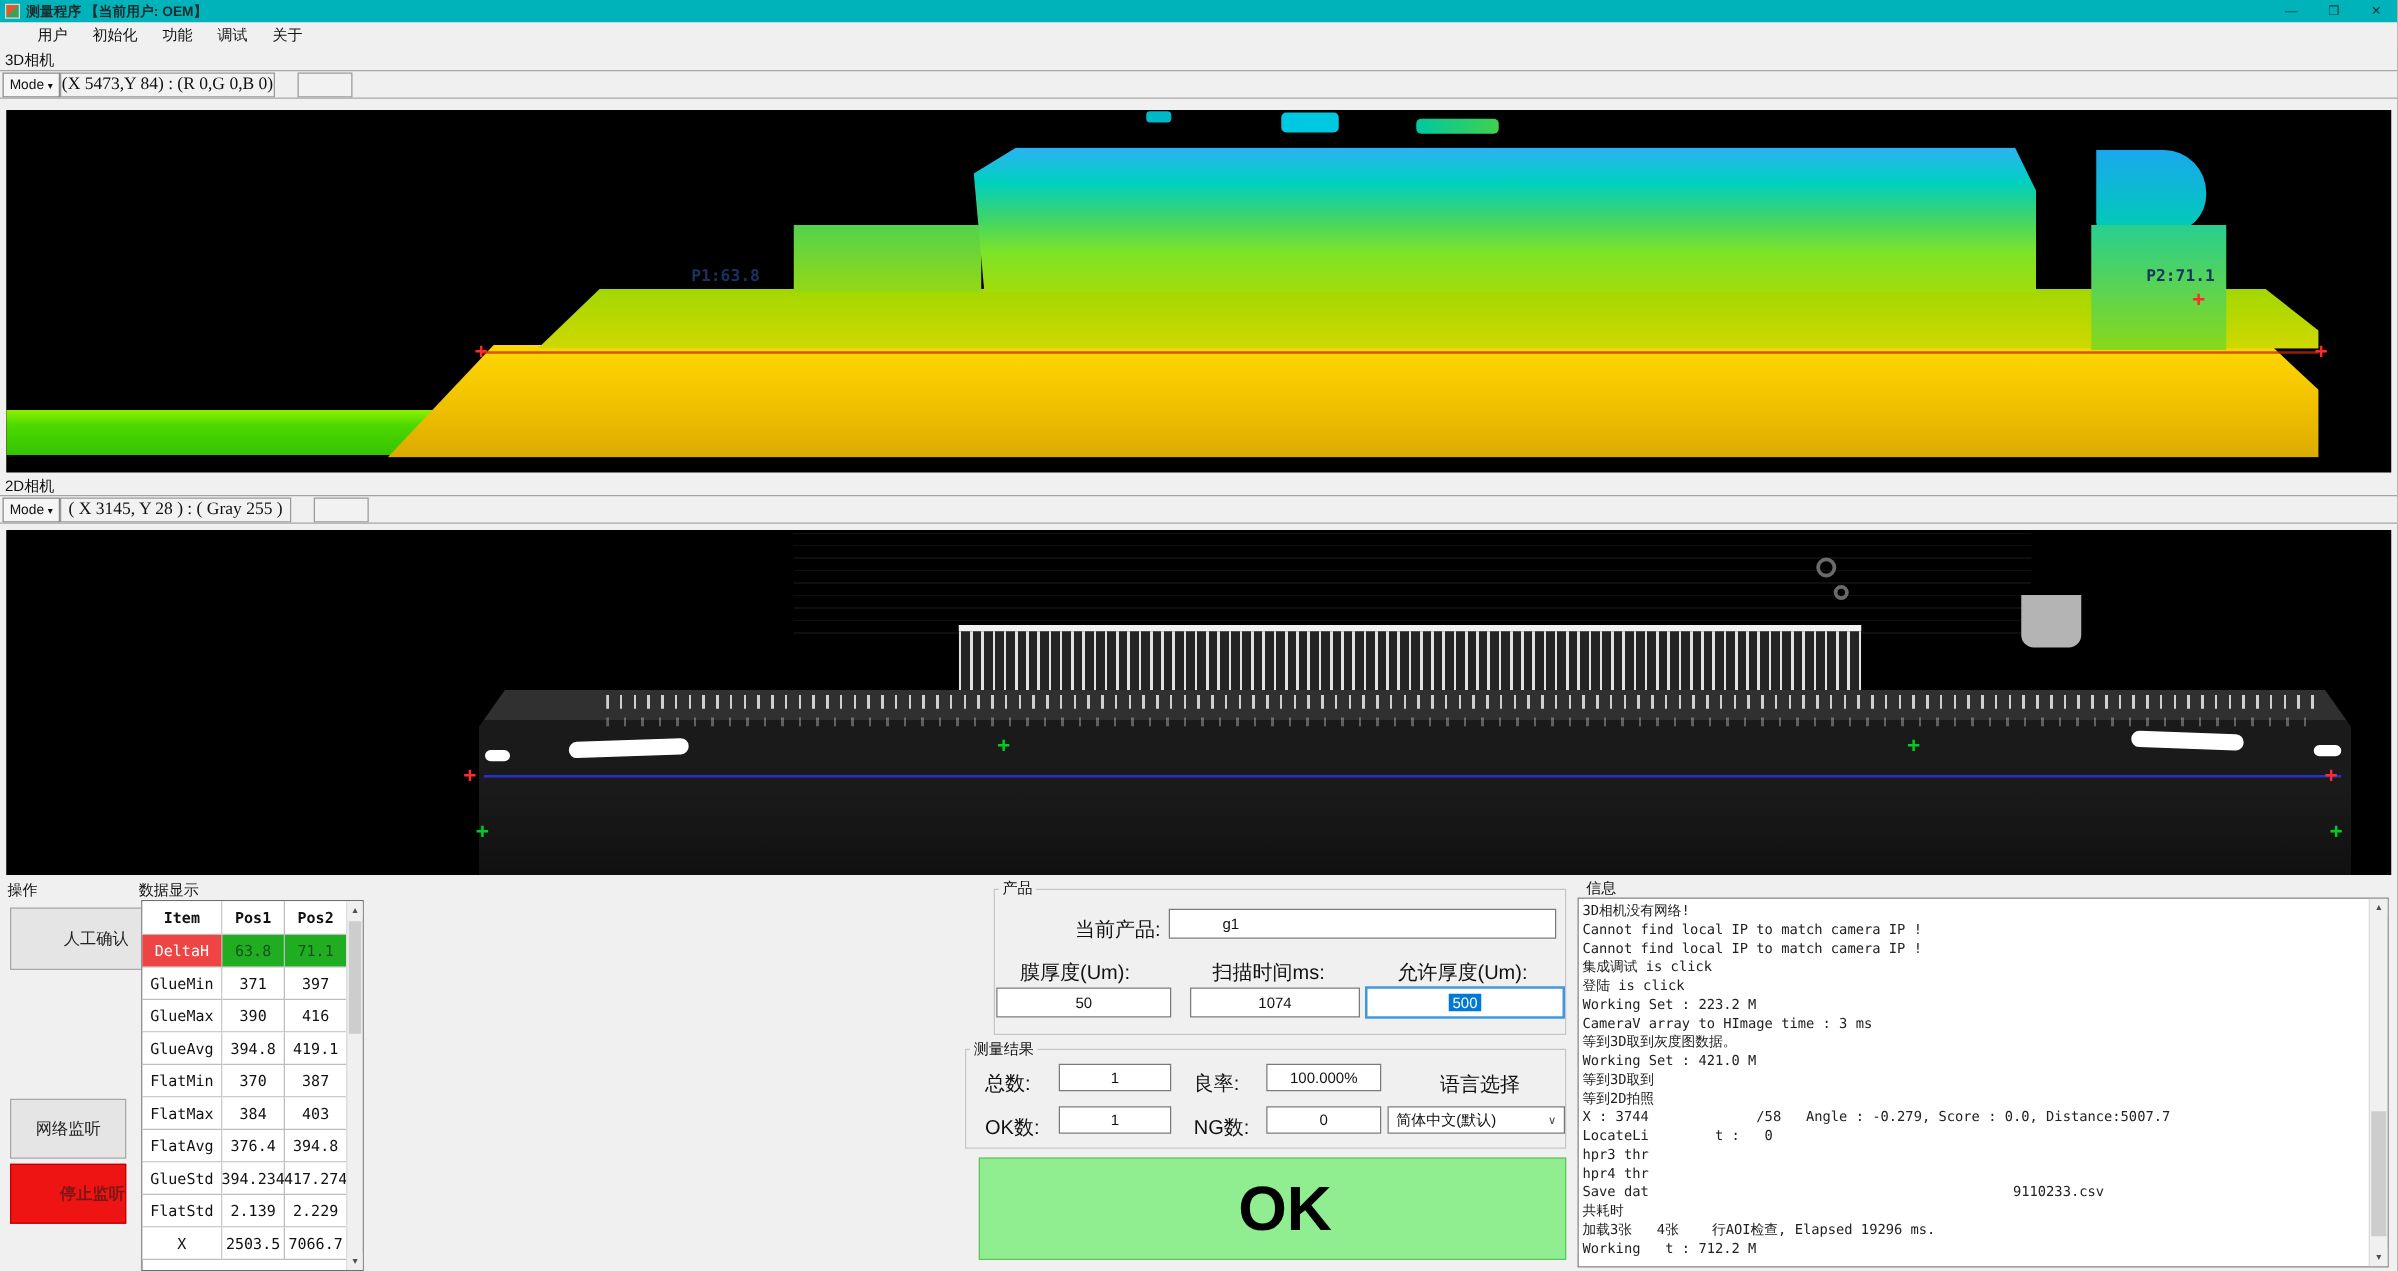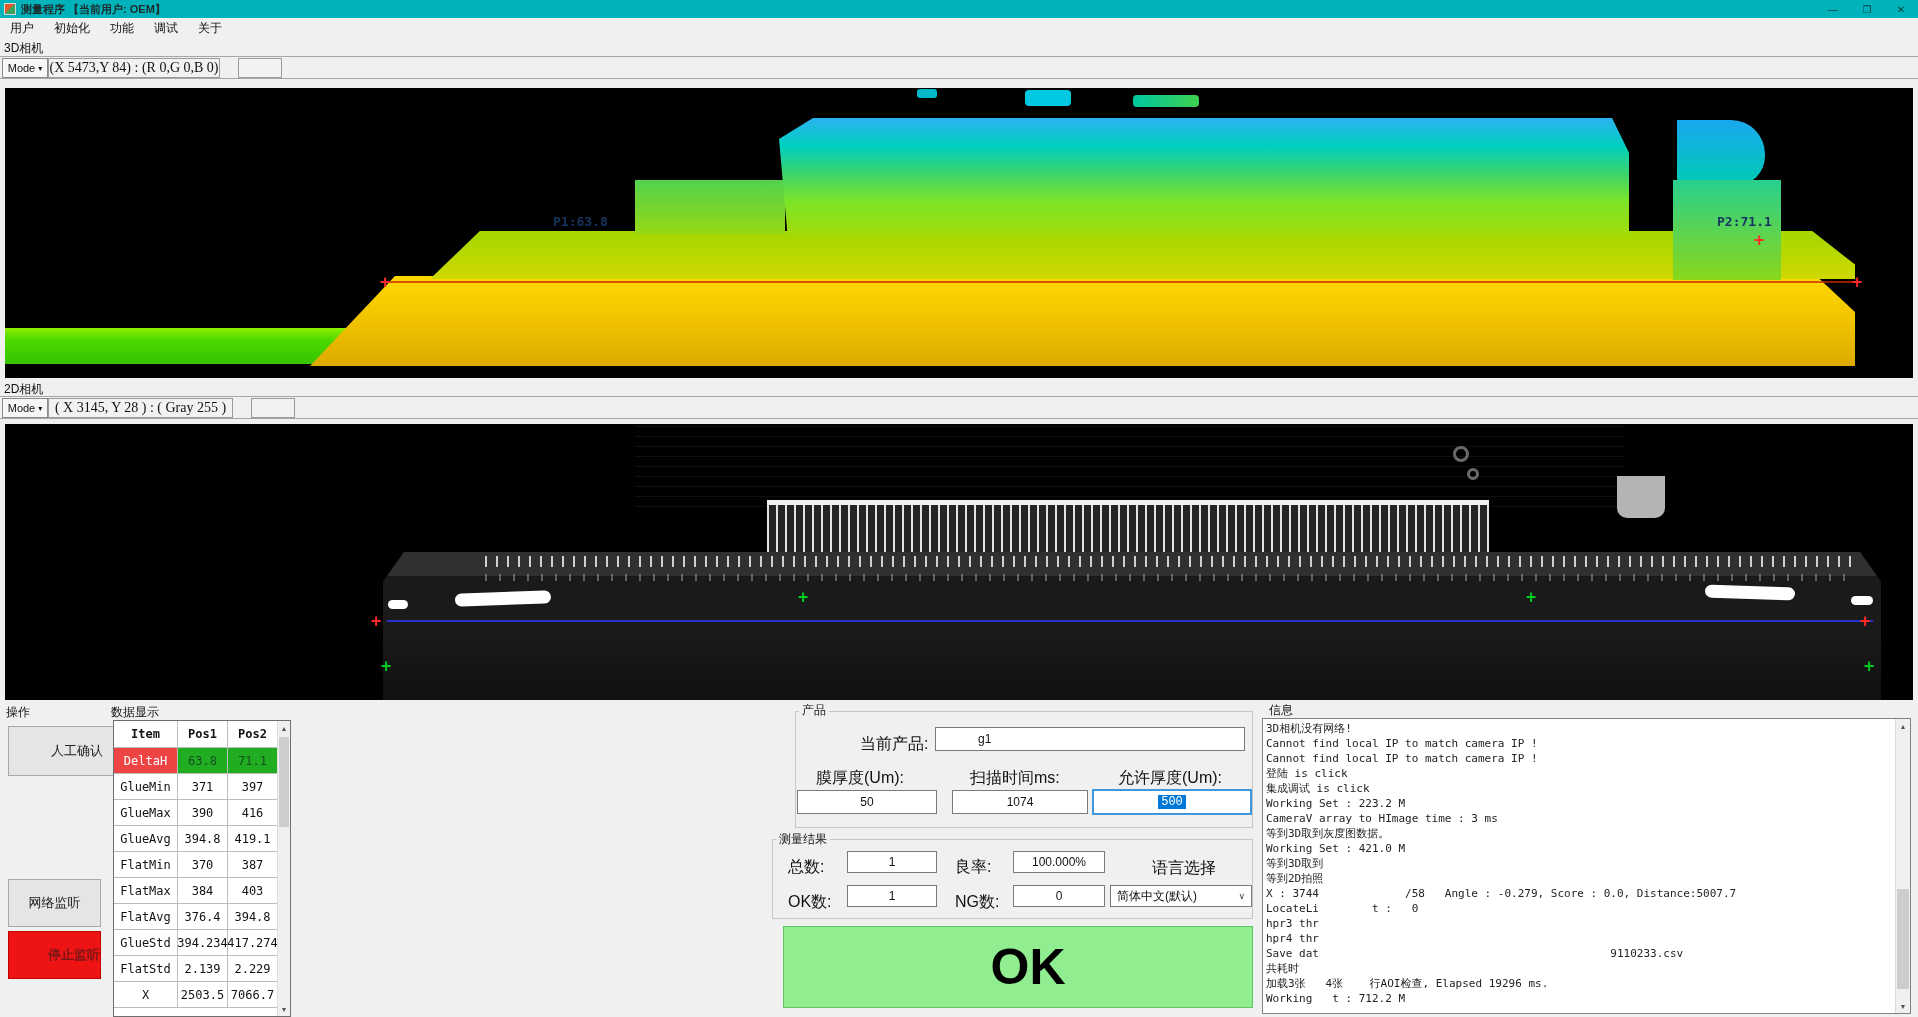--- a/index.html
+++ b/index.html
@@ -9,21 +9,21 @@
   .abs{position:absolute;}
 
   
   #titlebar{left:0;top:0;width:1918px;height:18px;background:#00b2ba;display:flex;align-items:center;}
   #app-icon{width:12px;height:12px;margin:0 5px 0 4px;background:linear-gradient(135deg,#e05a2b 0 50%,#3aa35a 50%);border:1px solid #d8d8d8;}
   #title-text{font-size:11px;font-weight:bold;color:#1c2b2b;}
   .wbtns{position:absolute;right:0;top:0;height:18px;display:flex;}
   .wbtn{width:34px;height:18px;display:flex;align-items:center;justify-content:center;font-size:10px;color:#063d3d;}
 
   
-  #menubar{left:0;top:18px;width:1918px;height:20px;background:#f0f0f0;display:flex;align-items:center;}
+  #menubar{left:0;top:18px;width:1918px;height:20px;background:#f0f0f0;display:flex;align-items:center;padding-left:20px;}
   .menu-item{font-size:12px;padding:0 10px;height:20px;display:flex;align-items:center;}
 
   .cam-label{font-size:12px;color:#111;}
 
   
   .toolbar{left:0;width:1918px;height:23px;background:#f0f0f0;border-top:1px solid #a6a6a6;border-bottom:1px solid #a6a6a6;}
   .mode-btn{position:absolute;left:2px;top:1px;width:46px;height:20px;background:#f6f6f6;border:1px solid #8a8a8a;
             font-size:11px;display:flex;align-items:center;justify-content:center;gap:3px;}
   .coord-cell{position:absolute;top:1px;height:20px;border:1px solid #9a9a9a;background:#f2f2f2;
               font-size:14px;display:flex;align-items:center;justify-content:center;font-family:"Liberation Serif",serif;}
@@ -256,21 +256,21 @@
 
   <div class="abs gbox" style="left:795px;top:711px;width:458px;height:117px;"></div>
   <div class="gbox-label" style="left:799px;top:702px;">产品</div>
   <div class="field-label" style="left:860px;top:734px;">当前产品:</div>
   <div class="tinput left" style="left:935px;top:727px;width:310px;height:24px;">g1</div>
   <div class="field-label" style="left:816px;top:768px;">膜厚度(Um):</div>
   <div class="field-label" style="left:970px;top:768px;">扫描时间ms:</div>
   <div class="field-label" style="left:1118px;top:768px;">允许厚度(Um):</div>
   <div class="tinput" style="left:797px;top:790px;width:140px;height:24px;">50</div>
   <div class="tinput" style="left:952px;top:790px;width:136px;height:24px;">1074</div>
-  <div class="tinput focused" style="left:1092px;top:789px;width:160px;height:26px;font-family:Liberation Mono, monospace;">
+  <div class="tinput focused" style="left:1092px;top:789px;width:160px;height:26px;">
     <span class="sel-text">500</span>
   </div>
 
   <div class="abs gbox" style="left:772px;top:839px;width:481px;height:80px;"></div>
   <div class="gbox-label" style="left:776px;top:831px;">测量结果</div>
   <div class="field-label" style="left:788px;top:857px;">总数:</div>
   <div class="tinput" style="left:847px;top:851px;width:90px;height:22px;">1</div>
   <div class="field-label" style="left:955px;top:857px;">良率:</div>
   <div class="tinput" style="left:1013px;top:851px;width:92px;height:22px;">100.000%</div>
   <div class="field-label" style="left:1152px;top:858px;">语言选择</div>
@@ -284,22 +284,22 @@
   </div>
 
   <div class="abs" id="ok-panel">OK</div>
 
   <div class="gbox-label" style="left:1266px;top:702px;">信息</div>
   <div class="abs" id="log-box">
     <div class="log-inner">
       <div class="log-line">3D相机没有网络!</div>
       <div class="log-line">Cannot find local IP to match camera IP !</div>
       <div class="log-line">Cannot find local IP to match camera IP !</div>
+      <div class="log-line">集成调试 is click</div>
       <div class="log-line">登陆 is click</div>
-      <div class="log-line">集成调试 is click</div>
       <div class="log-line">Working Set : 223.2 M</div>
       <div class="log-line">CameraV array to HImage time : 3 ms</div>
       <div class="log-line">等到3D取到灰度图数据。</div>
       <div class="log-line">Working Set : 421.0 M</div>
       <div class="log-line">等到3D取到</div>
       <div class="log-line">等到2D拍照</div>
       <div class="log-line">X : 3744             /58   Angle : -0.279, Score : 0.0, Distance:5007.7</div>
       <div class="log-line">LocateLi        t :   0</div>
       <div class="log-line">hpr3 thr</div>
       <div class="log-line">hpr4 thr</div>

